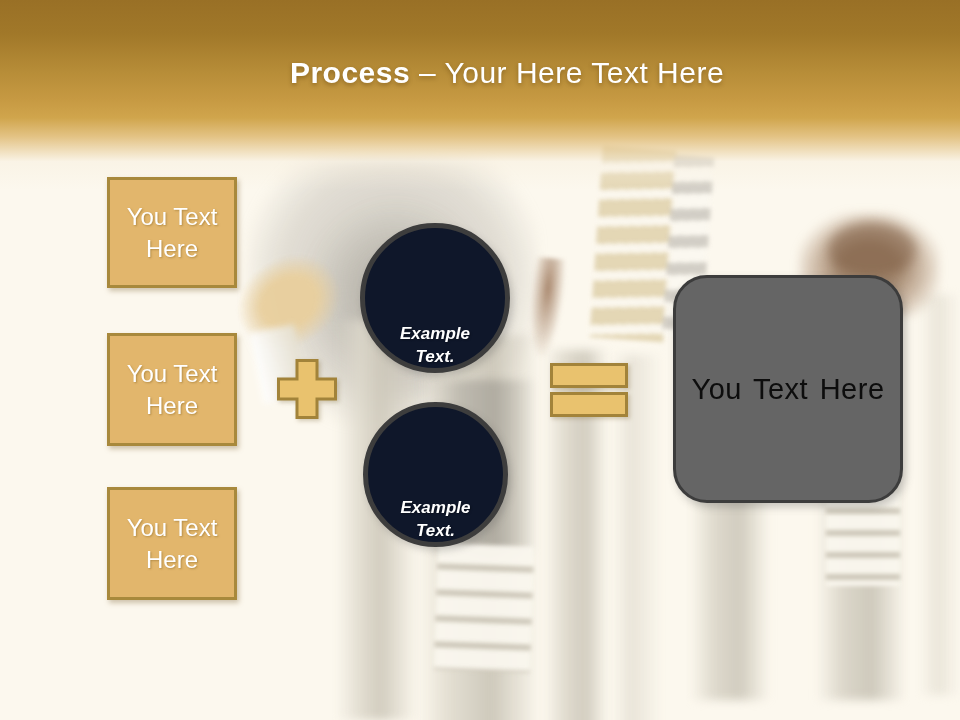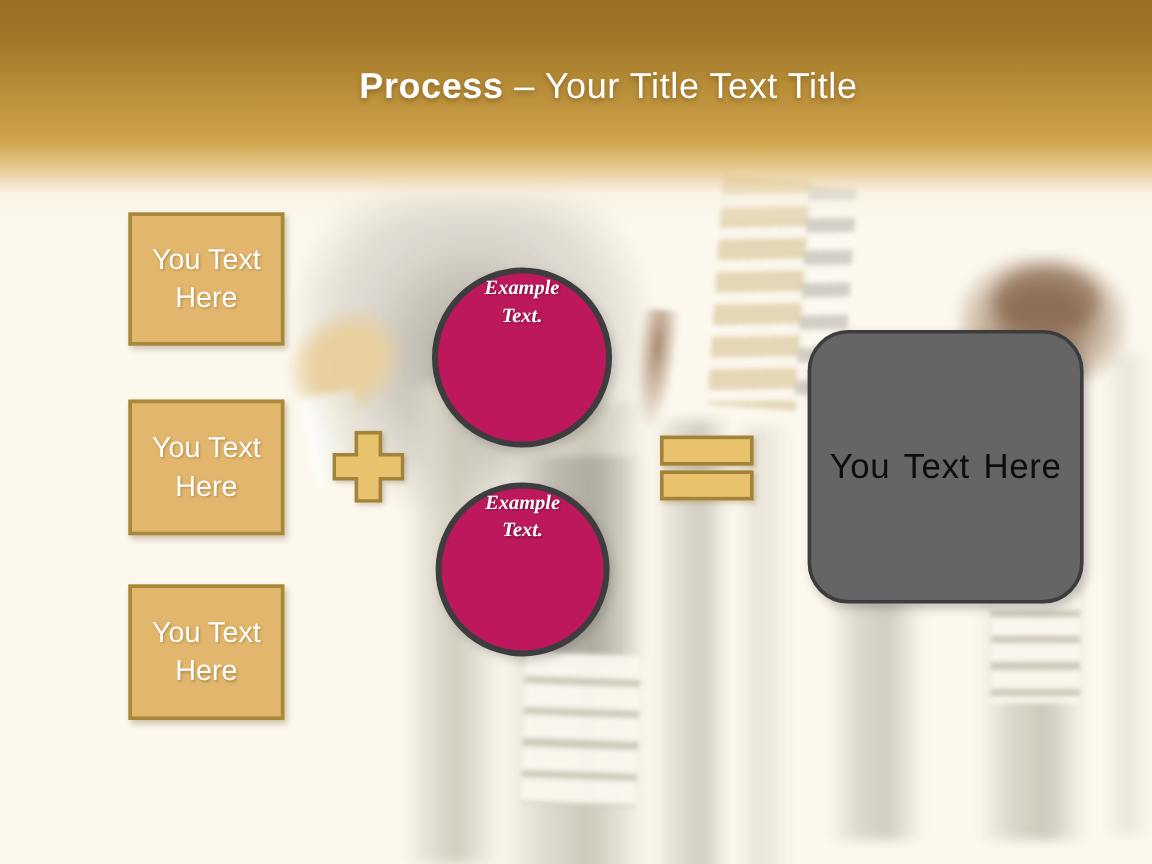--- a/index.html
+++ b/index.html
@@ -103,23 +103,23 @@
     text-shadow:1px 1px 2px rgba(140,105,40,.55);
   }
 
   
   .plus { position:absolute; left:277px; top:359px; width:60px; height:60px;
     filter:drop-shadow(2px 2px 2px rgba(120,95,45,.3)); }
 
   
   .circle {
     position:absolute; border-radius:50%;
-    background:#be185d; border:5px solid #3d3d3d;
+    background:#0f172a; border:5px solid #3d3d3d;
     box-shadow:3px 4px 7px rgba(80,80,80,.25);
-    display:flex; align-items:flex-start; justify-content:center; text-align:center;font-family:Liberation Serif, serif;
+    display:flex; align-items:flex-end; justify-content:center; text-align:center;
   }
   .c1 { left:360px; top:223px; width:150px; height:150px; }
   .c2 { left:363px; top:402px; width:145px; height:145px; }
   .circle span {
     color:#ffffff; font-size:17px; line-height:23px; font-weight:700; font-style:italic;
     width:92px; text-shadow:1px 1px 2px rgba(0,0,0,.35);
   }
 
   
   .equals { position:absolute; left:550px; top:363px;
@@ -160,21 +160,21 @@
     <div class="comb-right"></div>
     <div class="liner-tip"></div>
     <div class="kabuki"></div>
     <div class="kabuki-top"></div>
   </div>
 
   <div class="header"></div>
 
   <div class="title">
     <span class="t-bold">Process</span>
-    <span class="t-light">– Your Title Text Title</span>
+    <span class="t-light">– Your Here Text Here</span>
   </div>
 
   <div class="gold-box gb1">
     <span>You Text Here</span>
   </div>
   <div class="gold-box gb2">
     <span>You Text Here</span>
   </div>
   <div class="gold-box gb3">
     <span>You Text Here</span>

